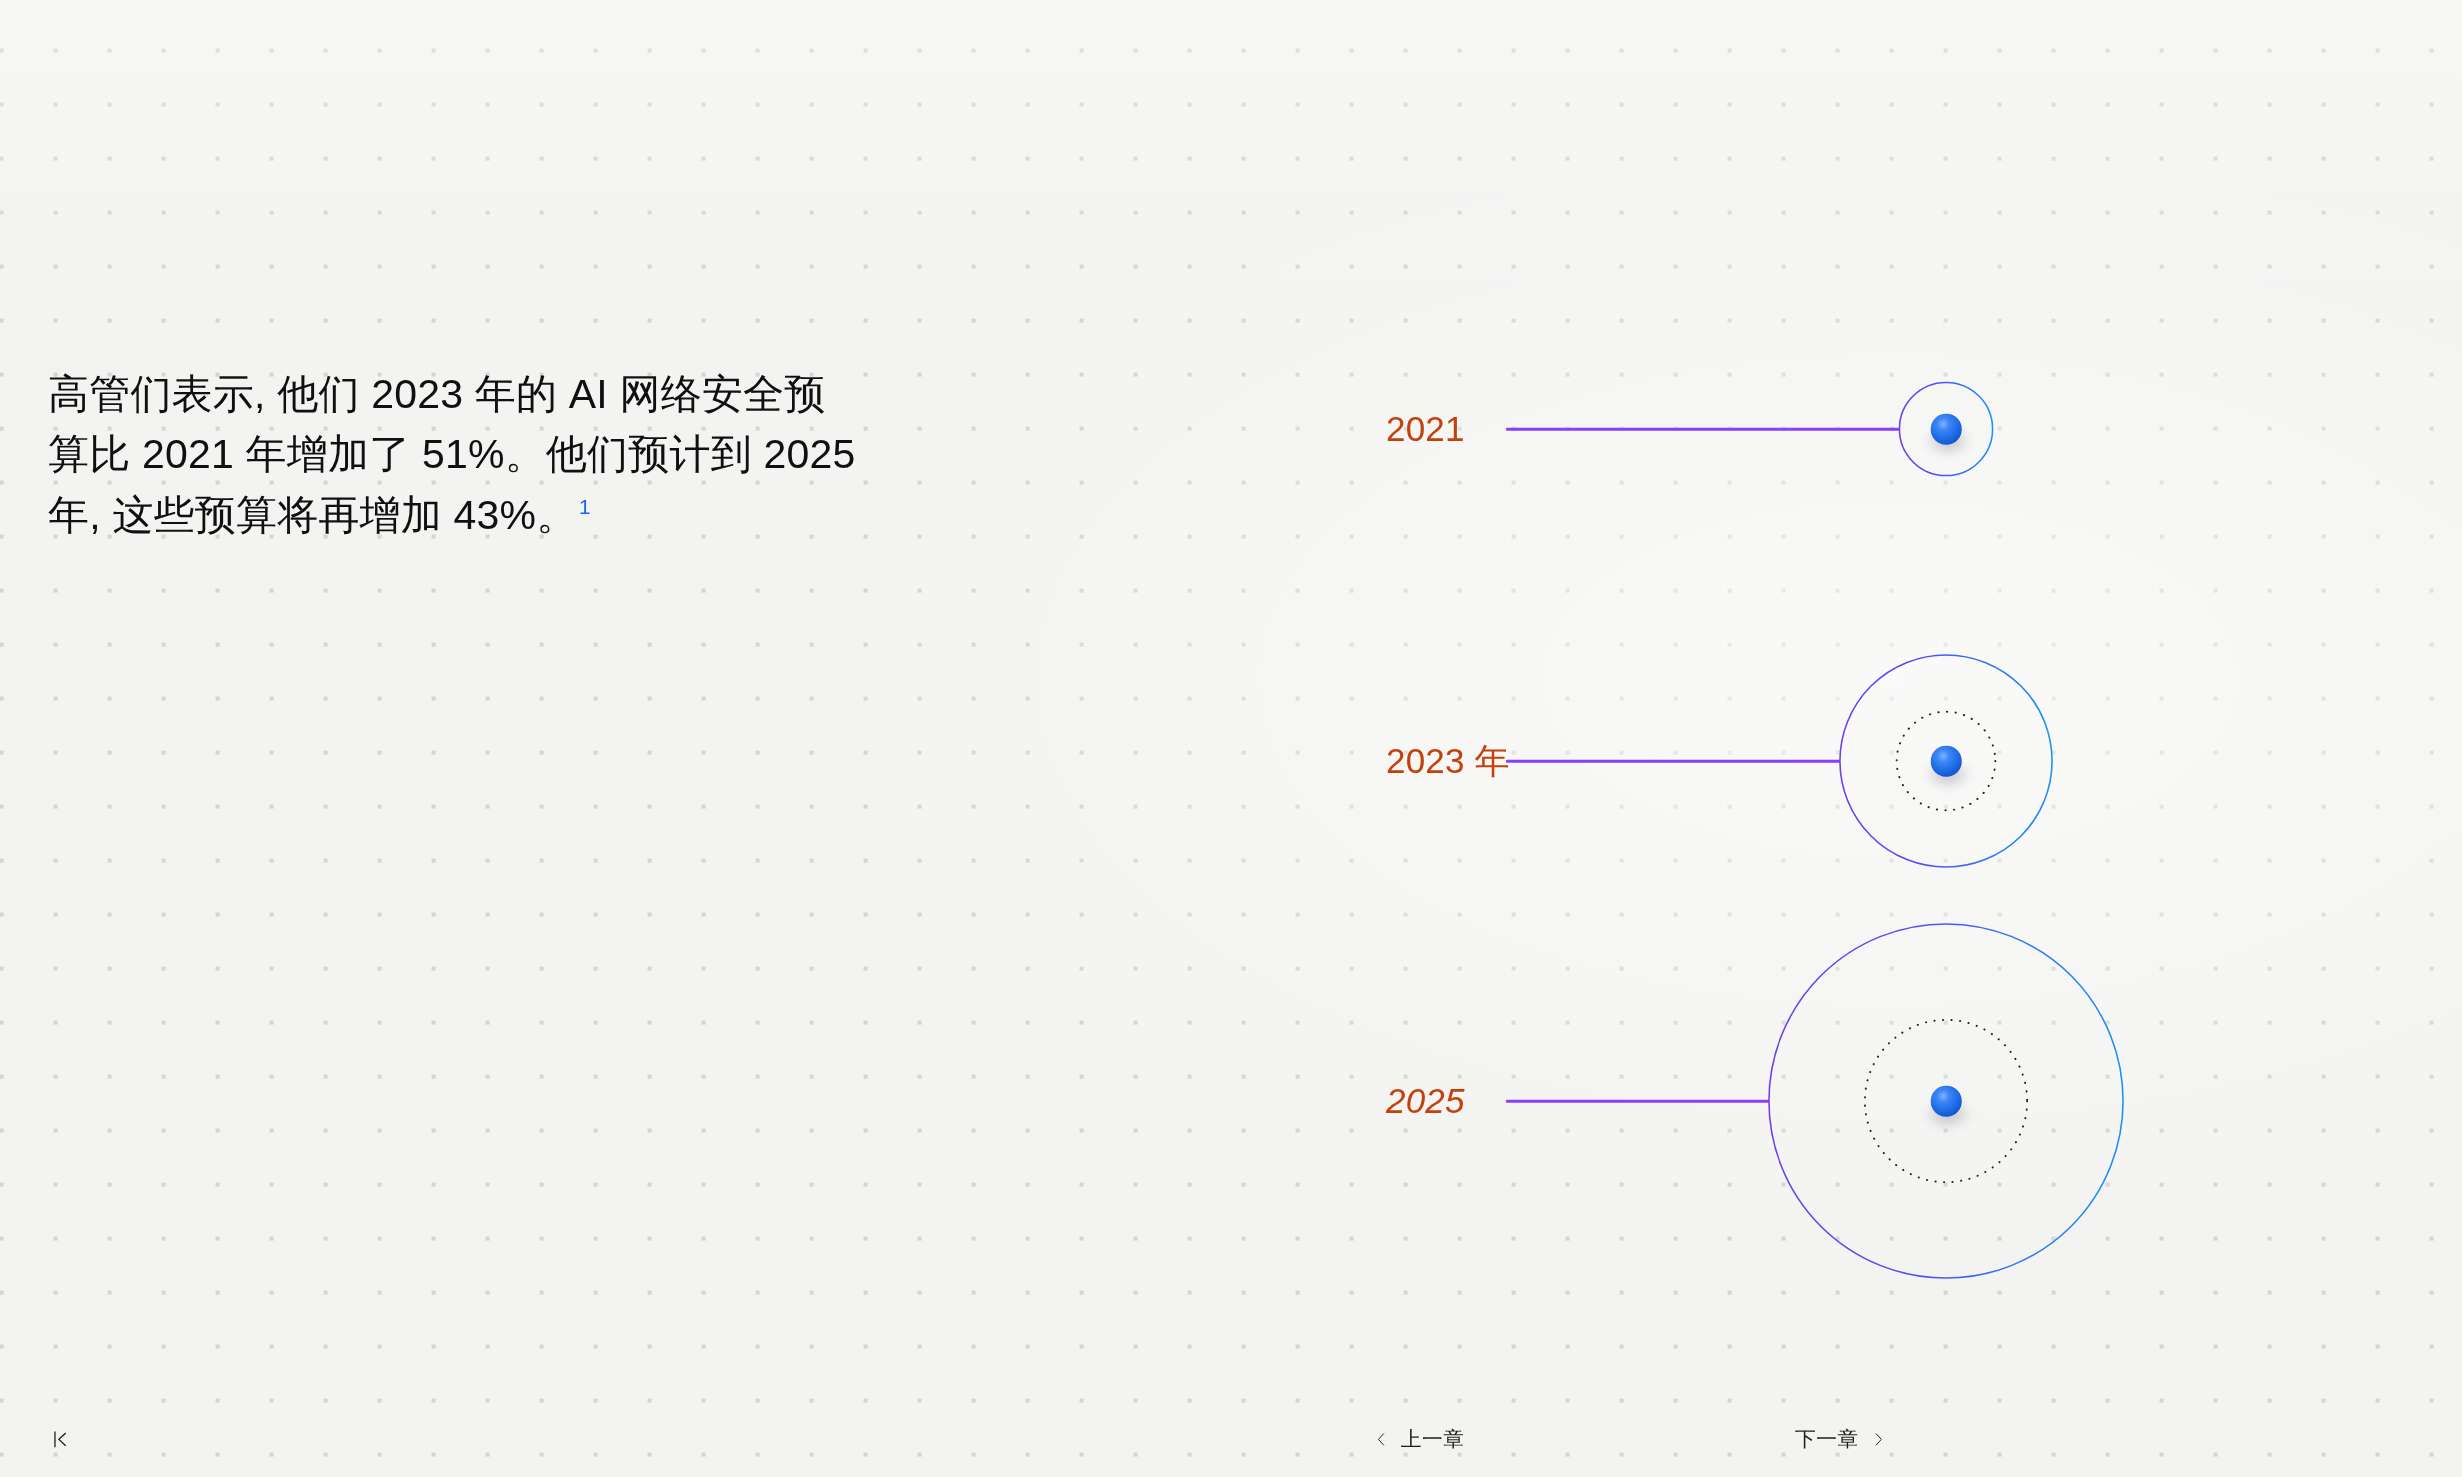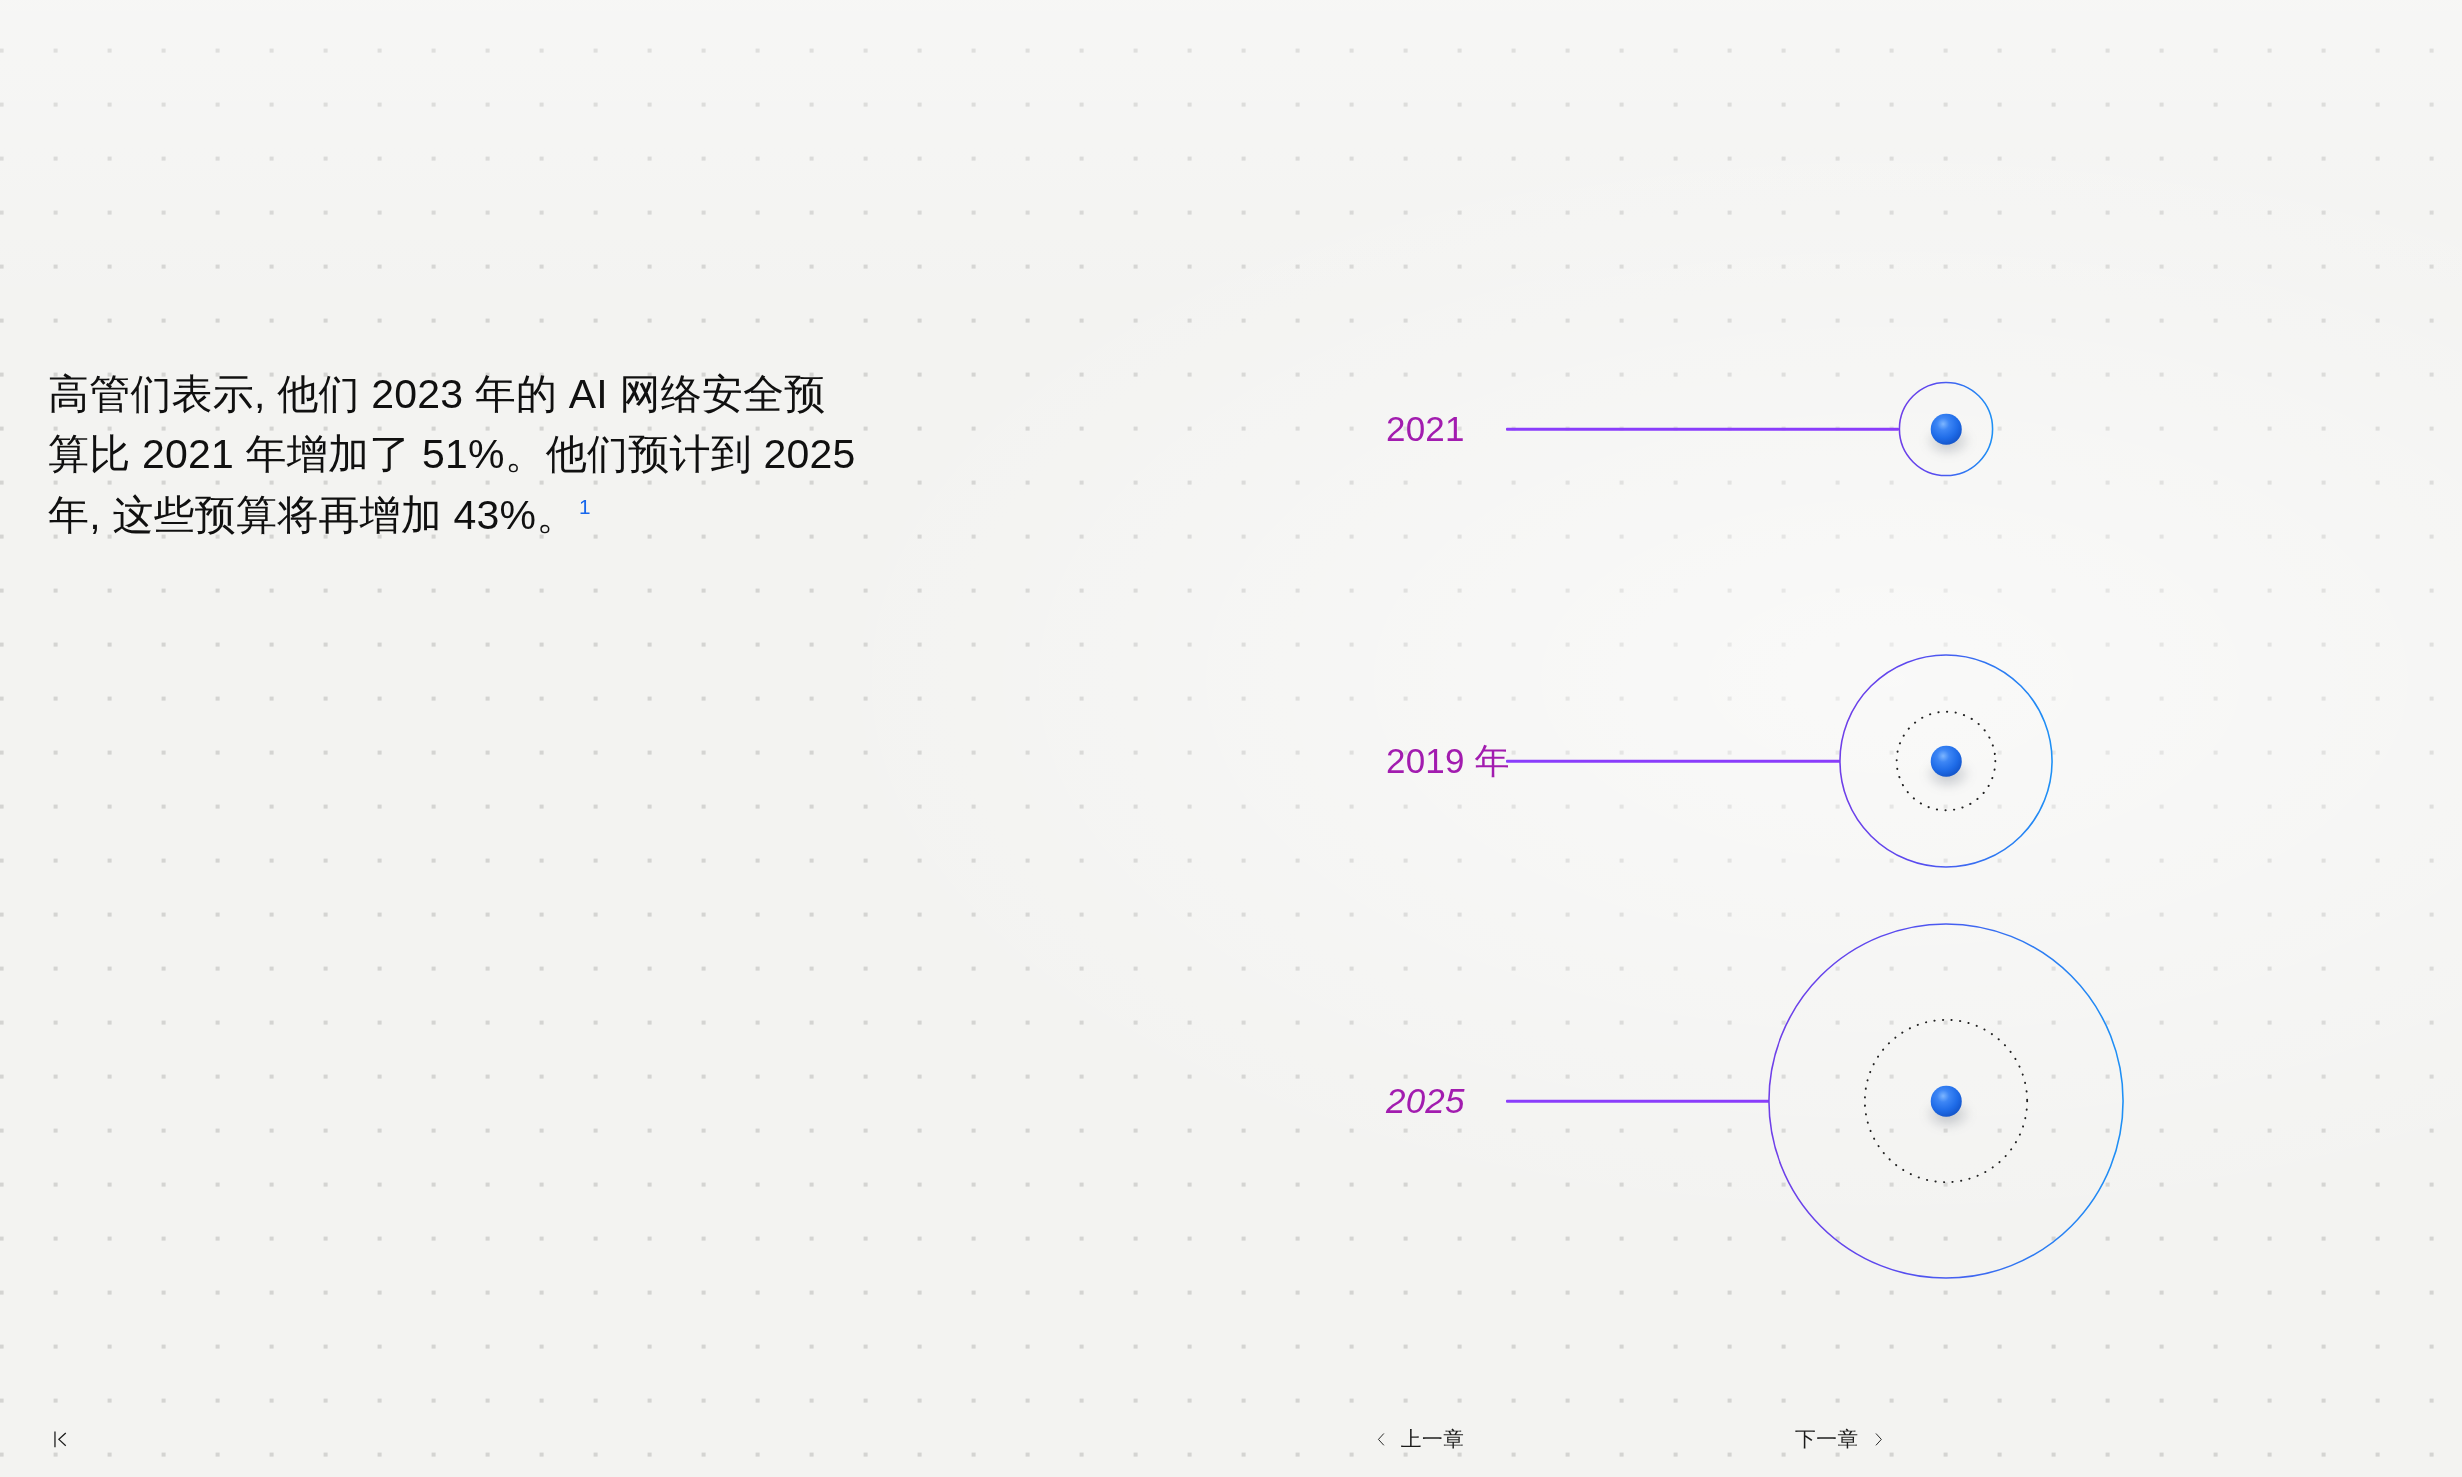--- a/index.html
+++ b/index.html
@@ -79,21 +79,21 @@
     position: absolute;
     left: 1280px;
     top: 276px;
     width: 1231px;
     height: 1083px;
   }
   .year-label {
     position: absolute;
     font-size: 35px;
     font-weight: 400;
-    color: #a21caf;
+    color: #c2410c;
     white-space: nowrap;
     transform: translateY(-50%);
     letter-spacing: 0.2px;
   }
   .connector {
     position: absolute;
     height: 2.5px;
     background: #8a3dfb;
     transform: translateY(-50%);
     border-radius: 1px;
@@ -186,21 +186,21 @@
     </svg>
 
     <div class="year-label" id="lbl-0" style="left: 106px; top: 153px;">2021</div>
     <div class="connector" id="con-0" style="left: 226px; top: 153px; width: 393px;"></div>
     <svg class="ring-svg" id="ring-0" width="101" height="101" viewBox="0 0 206 206" style="left: 666px; top: 153px;">
         <circle cx="103" cy="103" r="95" fill="none" stroke="url(#ringGrad)" stroke-width="3.2"></circle>
       </svg>
     <div class="orb-shadow" id="shd-0" style="left: 668px; top: 166px;"></div>
     <div class="orb" id="orb-0" style="left: 666px; top: 153px;"></div>
 
-    <div class="year-label" id="lbl-1" style="left: 106px; top: 485px;">2019 年</div>
+    <div class="year-label" id="lbl-1" style="left: 106px; top: 485px;">2023 年</div>
     <div class="connector" id="con-1" style="left: 226px; top: 485px; width: 334px;"></div>
     <svg class="ring-svg" id="ring-1" width="220" height="220" viewBox="0 0 446 446" style="left: 666px; top: 485px;">
         <circle cx="223" cy="223" r="215" fill="none" stroke="url(#ringGrad)" stroke-width="3.2"></circle>
         <circle cx="223" cy="223" r="100" fill="none" stroke="#222222" stroke-width="4" stroke-linecap="round" stroke-dasharray="0.5 17"></circle>
       </svg>
     <div class="orb-shadow" id="shd-1" style="left: 668px; top: 499px;"></div>
     <div class="orb" id="orb-1" style="left: 666px; top: 485px;"></div>
 
     <div class="year-label" id="lbl-2" style="left: 106px; top: 825px; font-style: italic;">2025</div>
     <div class="connector" id="con-2" style="left: 226px; top: 825px; width: 263px;"></div>

